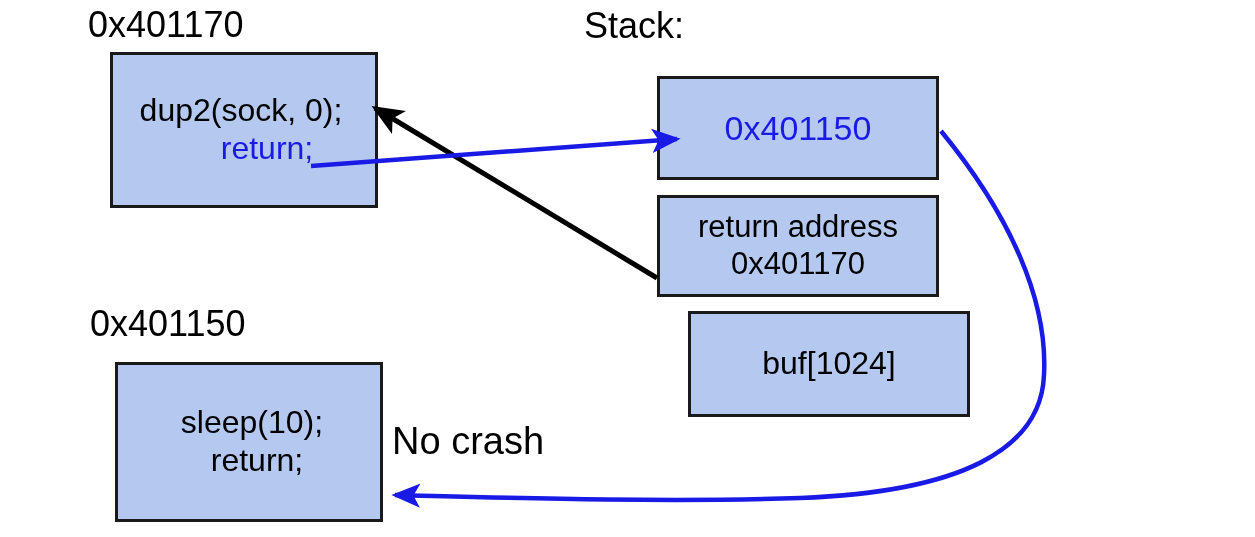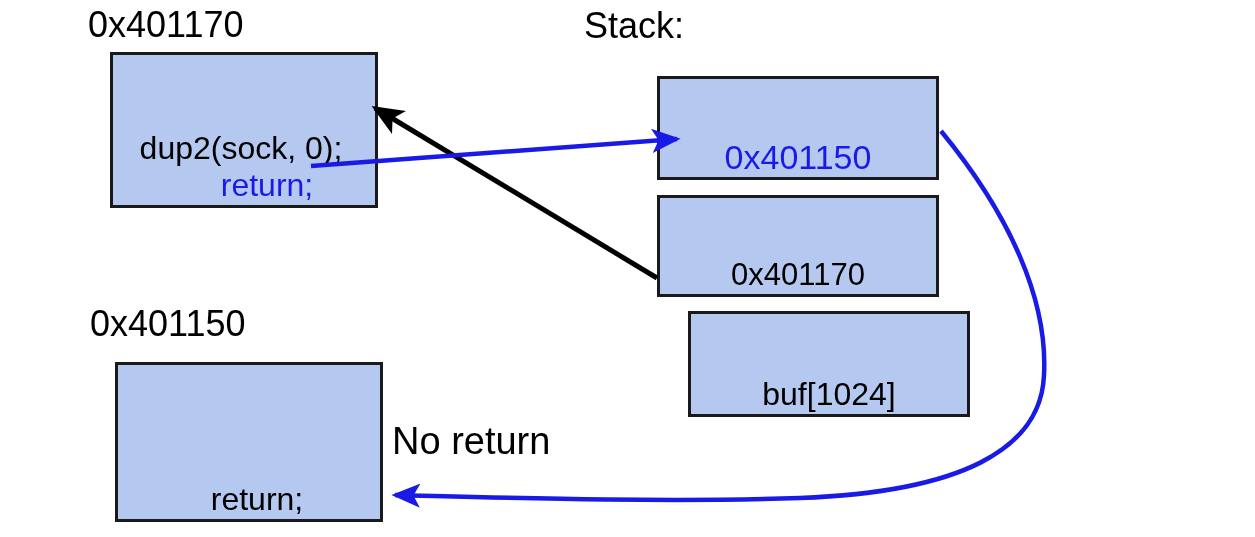--- a/index.html
+++ b/index.html
@@ -19,21 +19,21 @@
     border-radius: 32px;
   }
   .box {
     position: absolute;
     background: #b4c8f0;
     border: 3px solid #1a1a1a;
     box-sizing: border-box;
     display: flex;
     flex-direction: column;
     align-items: center;
-    justify-content: flex-end;
+    justify-content: center;
     text-align: center;
     font-family: "Liberation Sans", sans-serif;
     color: #000000;
   }
   .box-line {
     display: block;
     line-height: 1.18;
     white-space: pre;
   }
   .label {
@@ -85,38 +85,40 @@
   <div class="label" id="addr-top">0x401170</div>
 
   <div class="box" id="box-dup2">
     <span class="box-line l1">dup2(sock, 0);</span>
     <span class="box-line l2 blue-text">return;</span>
   </div>
 
   <div class="label" id="addr-bottom">0x401150</div>
 
   <div class="box" id="box-sleep">
+    <span class="box-line l1">sleep(10);</span>
     <span class="box-line l2">return;</span>
   </div>
 
   <div class="label" id="stack-label">Stack:</div>
 
   <div class="box" id="box-stack-0">
     <span class="box-line blue-text">0x401150</span>
   </div>
 
   <div class="box" id="box-stack-1">
+    <span class="box-line">return address</span>
     <span class="box-line">0x401170</span>
   </div>
 
   <div class="box" id="box-stack-2">
     <span class="box-line">buf[1024]</span>
   </div>
 
-  <div class="label" id="no-crash-label">No return</div>
+  <div class="label" id="no-crash-label">No crash</div>
 
   <svg id="arrows" viewBox="0 0 1255 537">
     <defs>
       <marker id="arrowhead-black" markerWidth="7" markerHeight="7" refX="5.6" refY="3" orient="auto" markerUnits="strokeWidth">
         <path d="M0,0.3 L6.4,3 L0,5.7 L1.5,3 Z" fill="#000000"></path>
       </marker>
       <marker id="arrowhead-blue" markerWidth="7" markerHeight="7" refX="5.6" refY="3" orient="auto" markerUnits="strokeWidth">
         <path d="M0,0.3 L6.4,3 L0,5.7 L1.5,3 Z" fill="#1a1ae6"></path>
       </marker>
       <marker id="arrowhead-blue-curve" markerWidth="7" markerHeight="7" refX="5.6" refY="3" orient="auto" markerUnits="strokeWidth">

